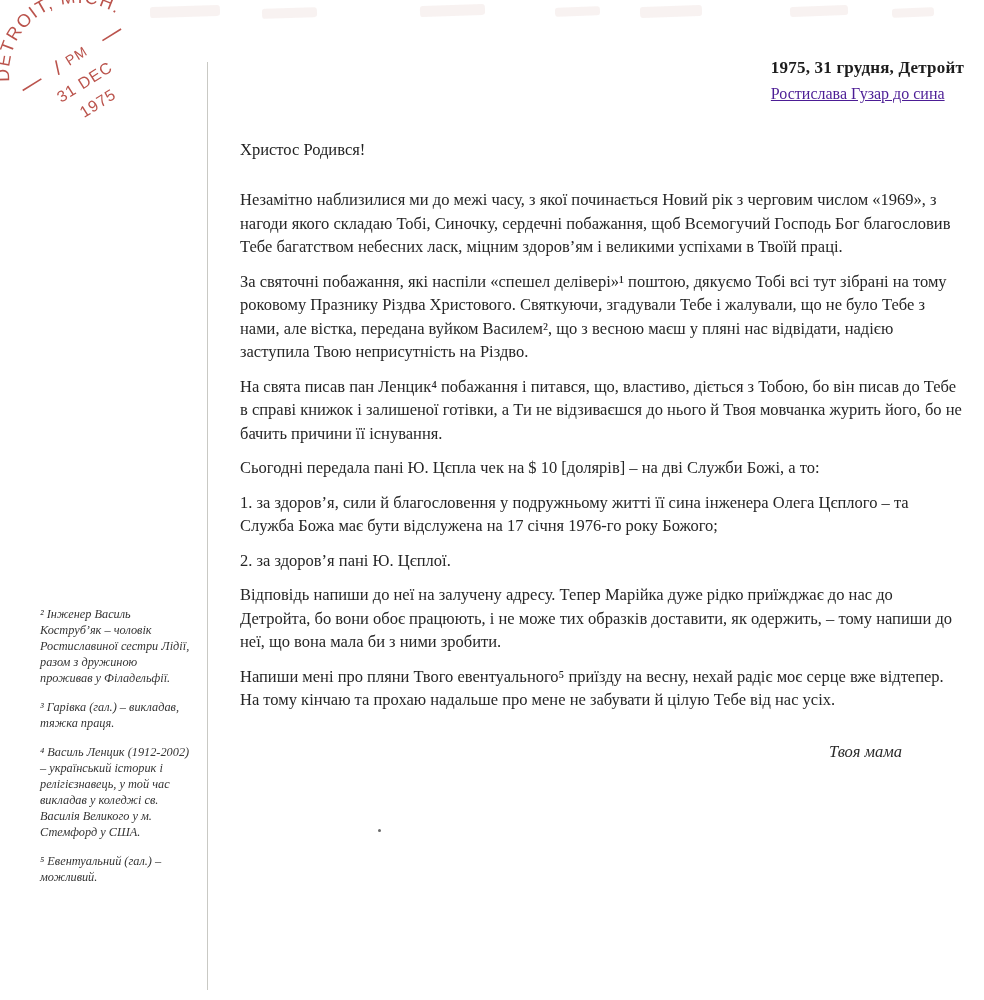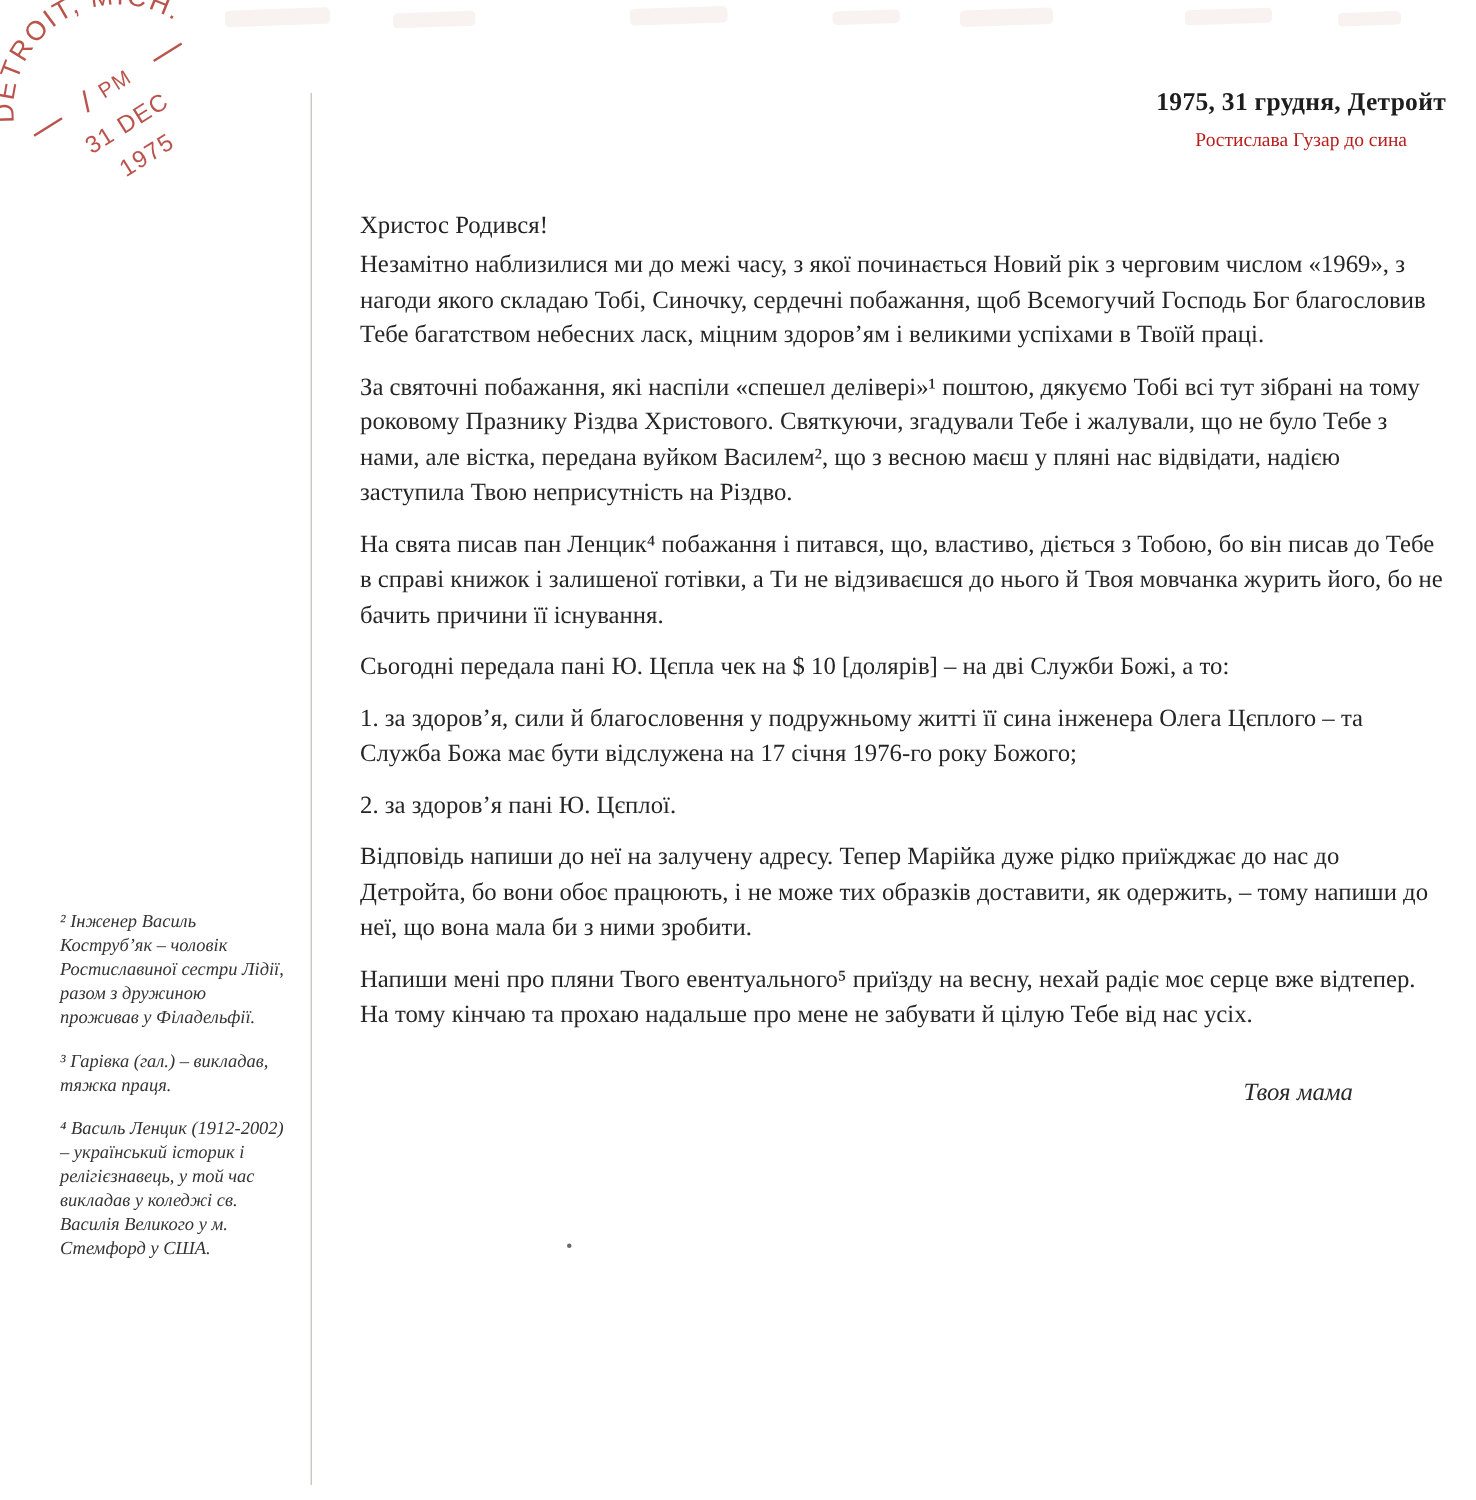--- a/index.html
+++ b/index.html
@@ -26,32 +26,33 @@
     position:absolute;
     left:-18px; top:-24px;
     width:195px; height:195px;
     opacity:0.92;
   }
 
   
   .header {
     position:absolute;
     top:58px; right:20px;
-    text-align:center;
+    text-align:left;
   }
   .header .date {
     font-weight:bold;
     font-size:17px;
     color:#1d1d1d;
     letter-spacing:0.2px;
   }
   .header .author {
     margin-top:7px;
-    font-size:13px;
-    color:#b91c1c;
+    font-size:16px;
+    color:#4c1d95;
+    text-decoration:underline;
   }
 
   
   .rule {
     position:absolute;
     left:207px; top:62px;
     width:1px; height:928px;
     background:#c9c9c4;
   }
 
@@ -60,21 +61,21 @@
     position:absolute;
     left:240px; top:136px;
     width:724px;
   }
   .greeting p {
     margin:0;
     font-size:16.5px;
     line-height:28px;
     color:#232323;
   }
-  .greeting { }
+  .greeting { margin-bottom:24px; }
   .body-par {
     margin:0 0 11px 0;
     font-size:16.5px;
     line-height:23.5px;
     color:#262626;
   }
   .signature {
     margin-top:30px;
     padding-right:62px;
     text-align:right;
@@ -139,20 +140,21 @@
     <div class="date">1975, 31 грудня, Детройт</div>
     <div class="author">Ростислава Гузар до сина</div>
   </div>
 
   <div class="rule"></div>
 
   <aside class="footnotes">
     <div class="footnote">² Інженер Василь Коструб’як – чоловік Ростиславиної сестри Лідії, разом з дружиною проживав у Філадельфії.</div>
     <div class="footnote">³ Гарівка (гал.) – викладав, тяжка праця.</div>
     <div class="footnote">⁴ Василь Ленцик (1912-2002) – український історик і релігієзнавець, у той час викладав у коледжі св. Василія Великого у м. Стемфорд у США.</div>
+    <div class="footnote">⁵ Евентуальний (гал.) – можливий.</div>
   </aside>
 
   <main class="main">
     <div class="greeting">
       <p>Христос Родився!</p>
     </div>
     <p class="body-par">Незамітно наблизилися ми до межі часу, з якої починається Новий рік з черговим числом «1969», з нагоди якого складаю Тобі, Синочку, сердечні побажання, щоб Всемогучий Господь Бог благословив Тебе багатством небесних ласк, міцним здоров’ям і великими успіхами в Твоїй праці.</p>
     <p class="body-par">За святочні побажання, які наспіли «спешел делівері»¹ поштою, дякуємо Тобі всі тут зібрані на тому роковому Празнику Різдва Христового. Святкуючи, згадували Тебе і жалували, що не було Тебе з нами, але вістка, передана вуйком Василем², що з весною маєш у пляні нас відвідати, надією заступила Твою неприсутність на Різдво.</p>
     <p class="body-par">На свята писав пан Ленцик⁴ побажання і питався, що, властиво, діється з Тобою, бо він писав до Тебе в справі книжок і залишеної готівки, а Ти не відзиваєшся до нього й Твоя мовчанка журить його, бо не бачить причини її існування.</p>
     <p class="body-par">Сьогодні передала пані Ю. Цєпла чек на $ 10 [долярів] – на дві Служби Божі, а то:</p>

